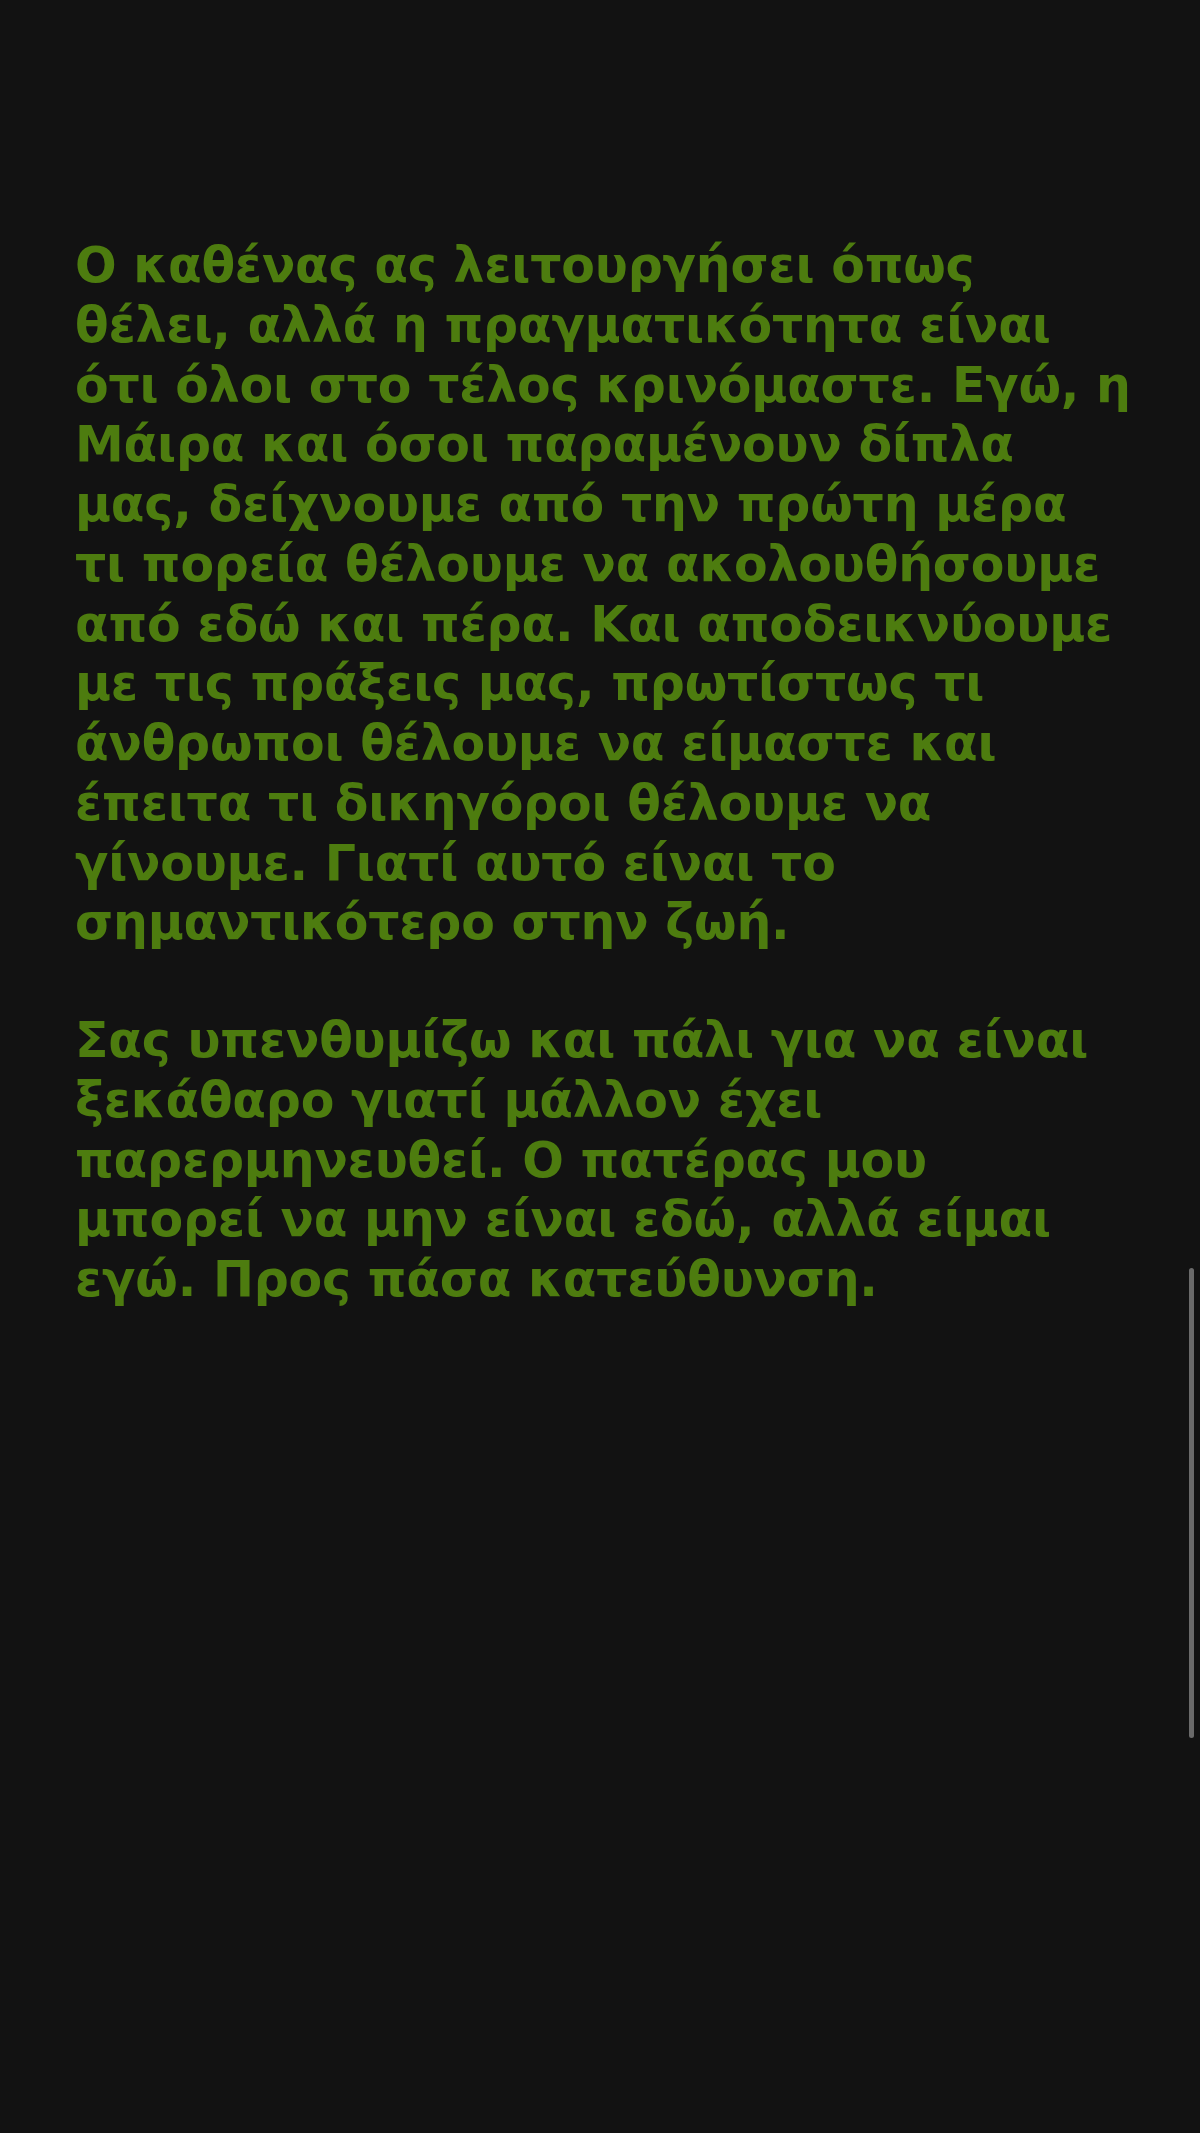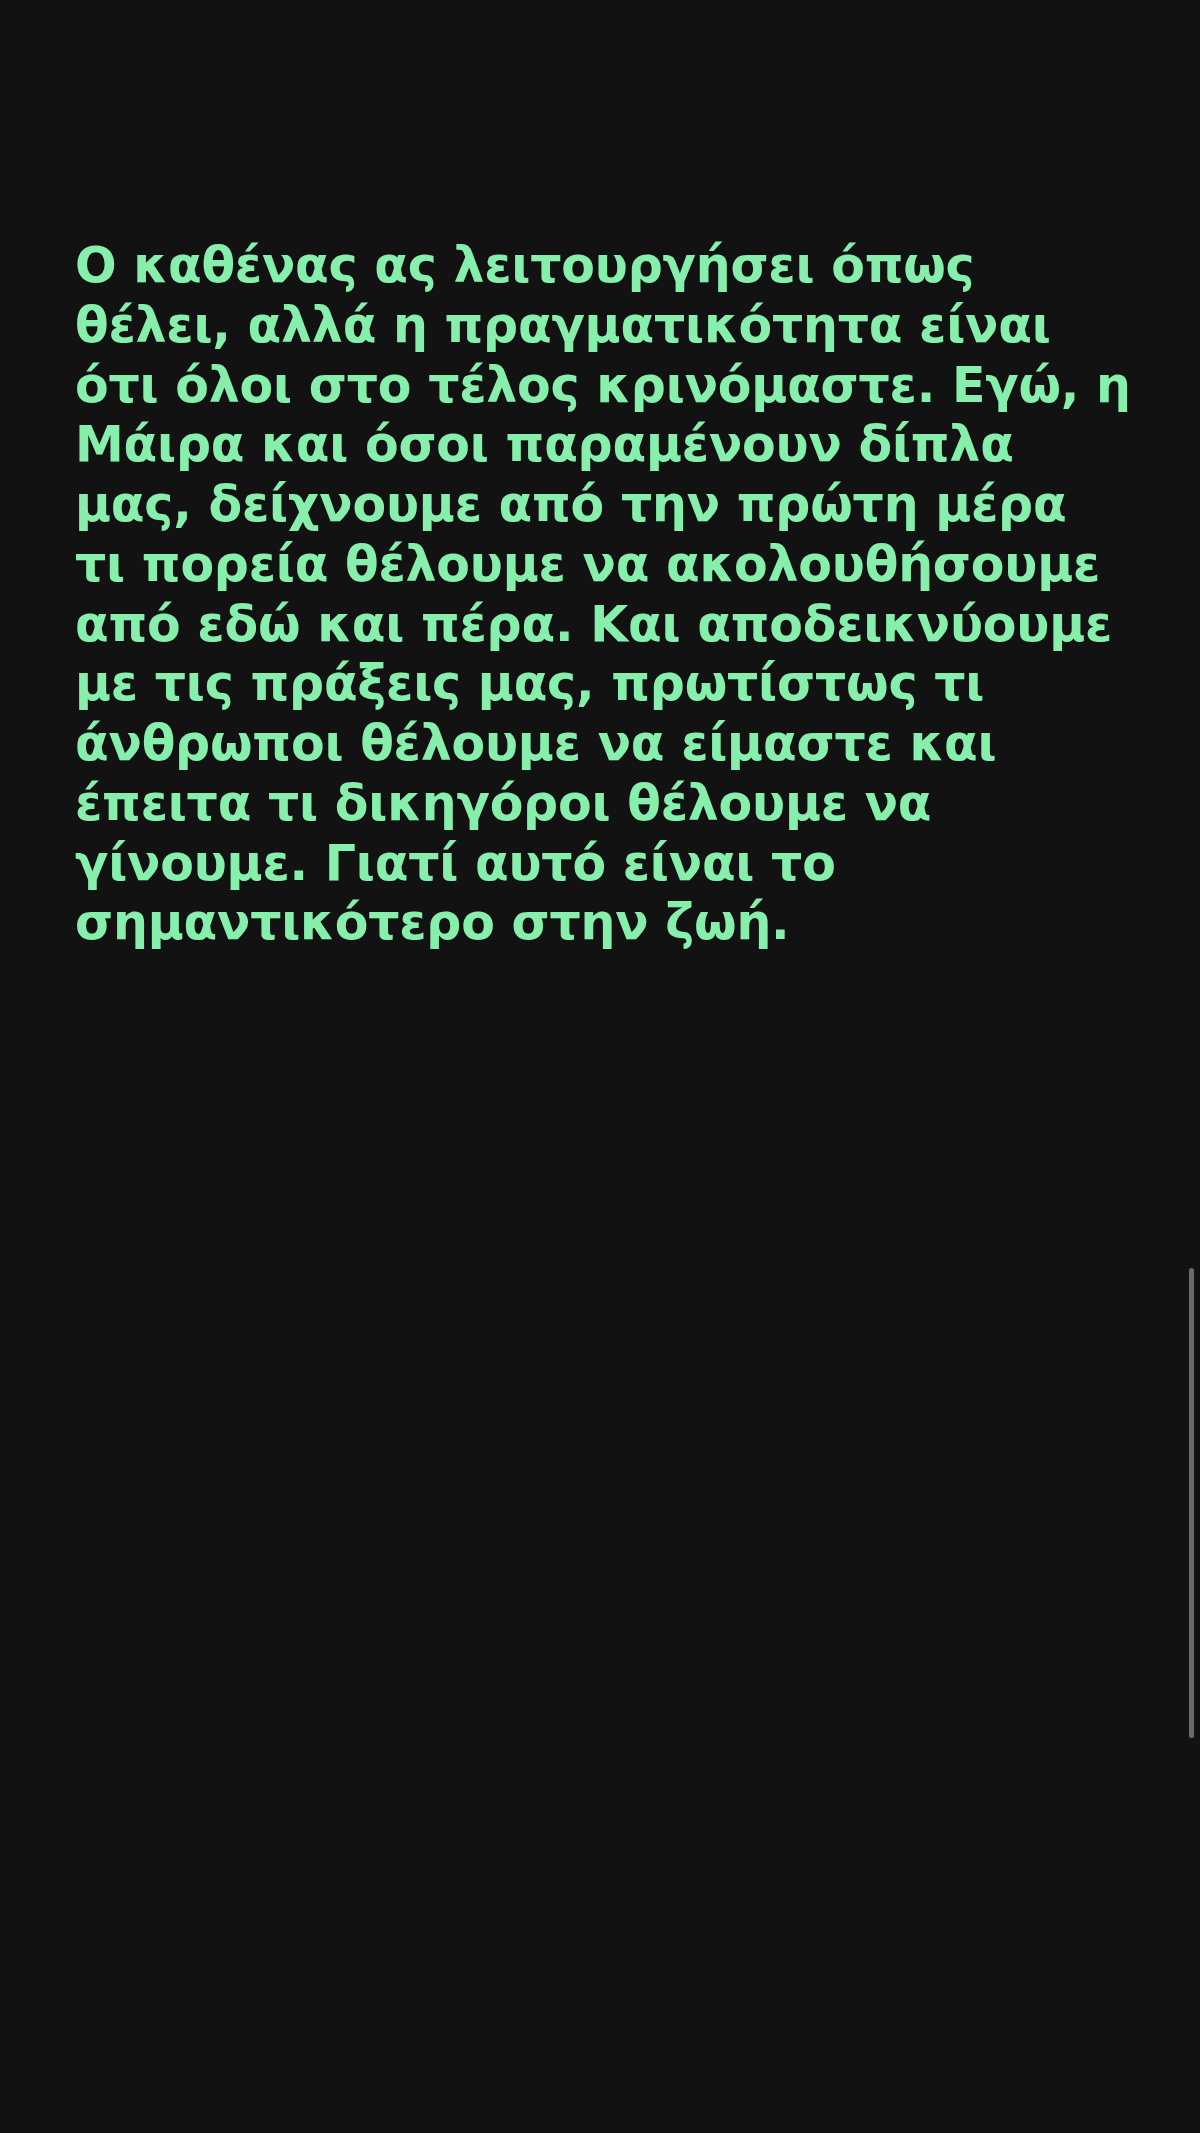--- a/index.html
+++ b/index.html
@@ -22,21 +22,21 @@
     box-sizing: border-box;
     overflow: hidden;
   }
   .text-panel {
     position: absolute;
     left: 75px;
     top: 236px;
     width: 1060px;
   }
   .para {
-    color: #86efac;
+    color: #4d7c0f;
     font-family: "DejaVu Sans", sans-serif;
     font-size: 49px;
     line-height: 1.22;
     font-weight: 600;
     letter-spacing: -0.2px;
     margin: 0 4px 58px 0;
     text-rendering: optimizeLegibility;
   }
   .para:last-child {
     margin-bottom: 0;
@@ -52,17 +52,18 @@
     opacity: 0.85;
   }
 </style>
 </head>
 <body>
 
 <div class="screen">
 
   <div class="text-panel">
     <p class="para">Ο καθένας ας λειτουργήσει όπως θέλει, αλλά η πραγματικότητα είναι ότι όλοι στο τέλος κρινόμαστε. Εγώ, η Μάιρα και όσοι παραμένουν δίπλα μας, δείχνουμε από την πρώτη μέρα τι πορεία θέλουμε να ακολουθήσουμε από εδώ και πέρα. Και αποδεικνύουμε με τις πράξεις μας, πρωτίστως τι άνθρωποι θέλουμε να είμαστε και έπειτα τι δικηγόροι θέλουμε να γίνουμε. Γιατί αυτό είναι το σημαντικότερο στην ζωή.</p>
+    <p class="para">Σας υπενθυμίζω και πάλι για να είναι ξεκάθαρο γιατί μάλλον έχει παρερμηνευθεί. Ο πατέρας μου μπορεί να μην είναι εδώ, αλλά είμαι εγώ. Προς πάσα κατεύθυνση.</p>
   </div>
 
   <div class="scroll-indicator"></div>
 
 </div>
 
 </body></html>

